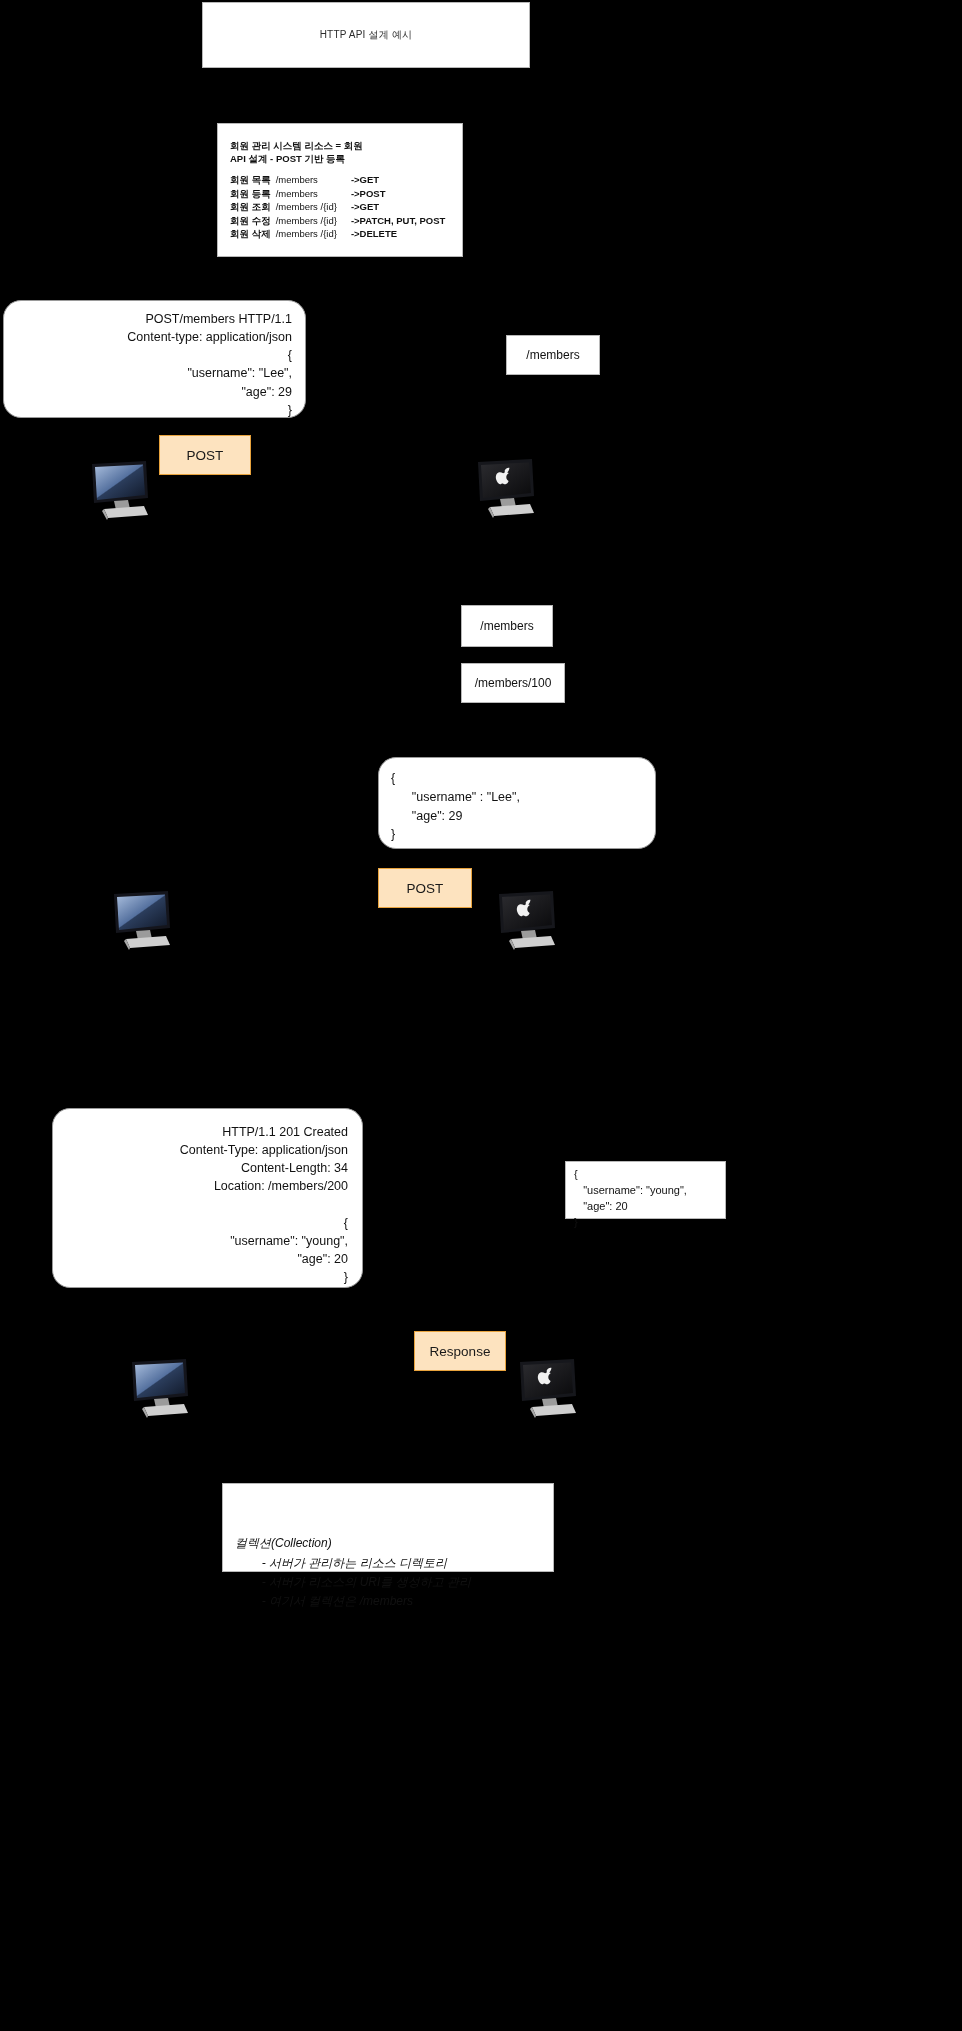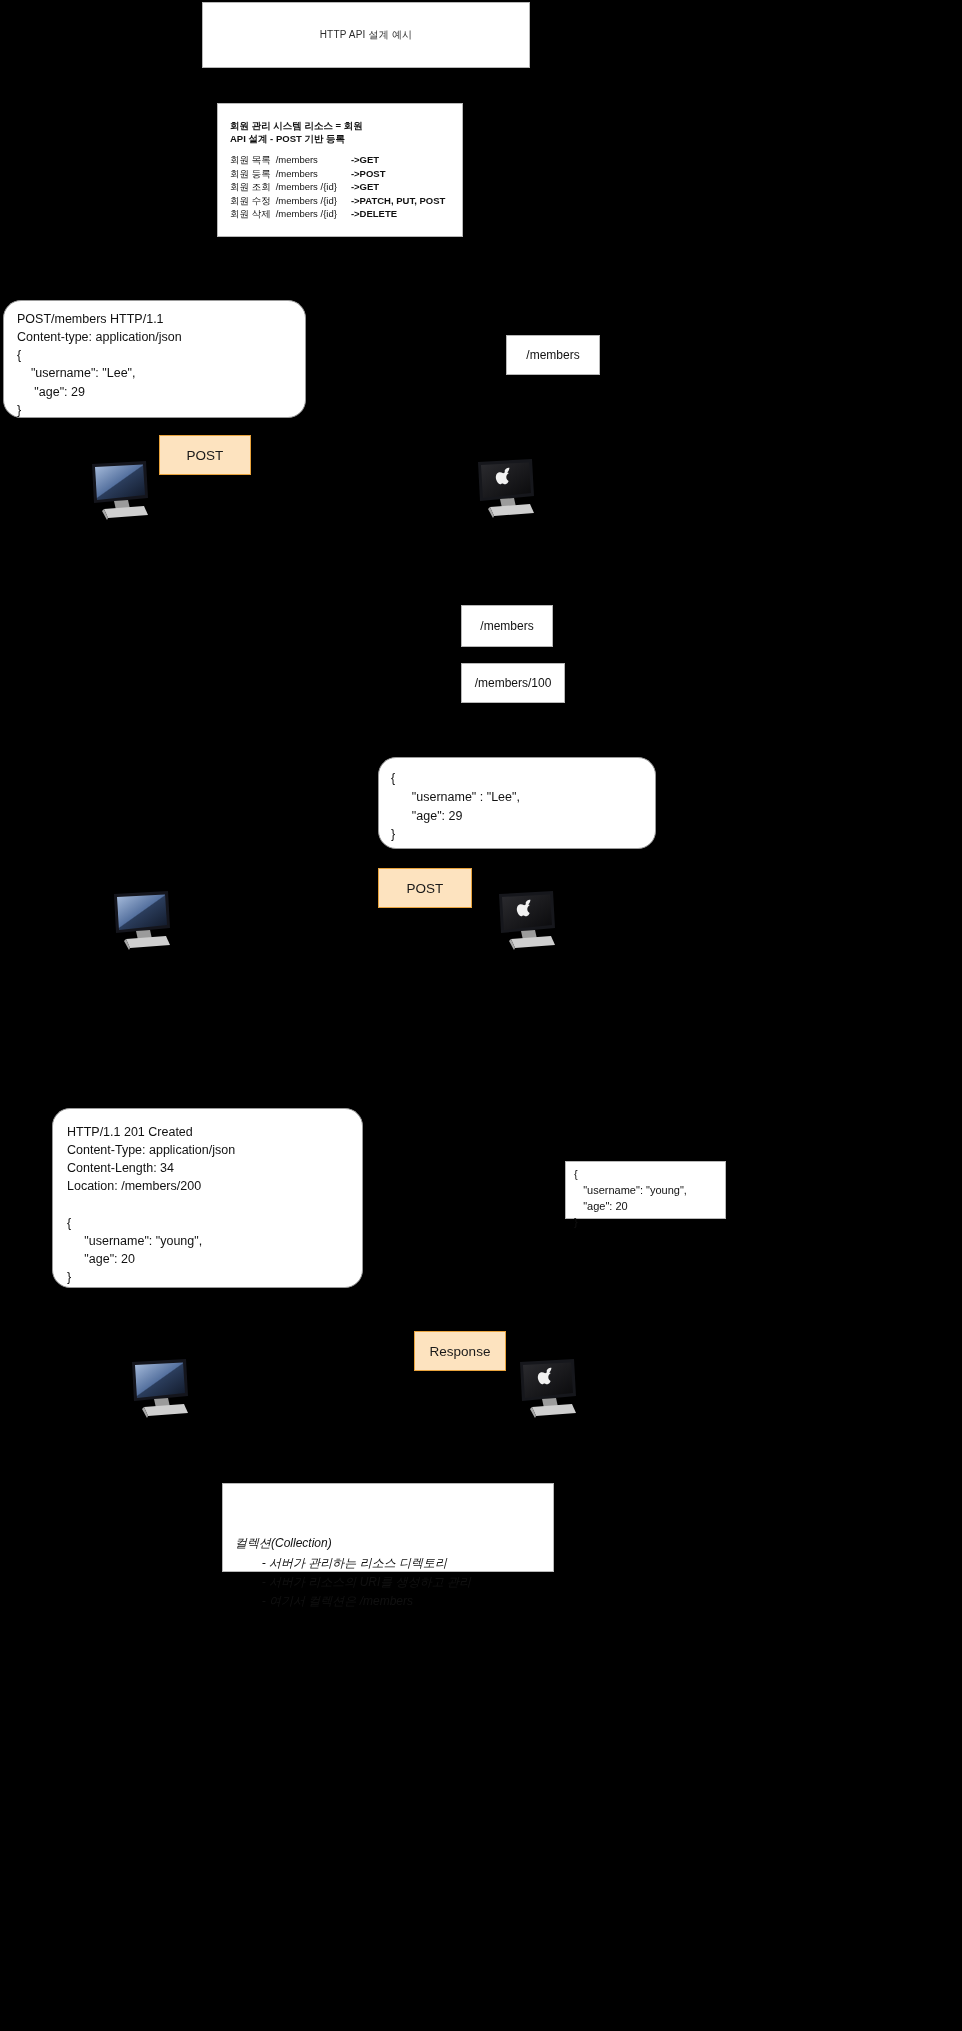--- a/index.html
+++ b/index.html
@@ -37,32 +37,34 @@
 
   .title-box{
     display:flex;align-items:center;justify-content:center;
     font-size:10px;color:#2b2b2b;letter-spacing:.2px;
   }
 
   .spec{
     font-size:9.5px;line-height:1.32;color:#111;
     padding:16px 12px 8px 12px;
     box-sizing:border-box;
+    margin-top:20px;
   }
   .spec .hdr{font-weight:bold;}
   .spec .gap{height:9px;}
   .spec table{border-collapse:collapse;}
   .spec td{padding:0 0 1px 0;font-size:9.5px;white-space:nowrap;vertical-align:top;}
-  .spec td.k{font-weight:normal;padding-right:5px;}
+  .spec td.k{font-weight:bold;padding-right:5px;}
   .spec td.p{font-weight:normal;padding-right:14px;}
   .spec td.m{font-weight:bold;}
 
   .mono-blk{
     font-size:12.5px;line-height:1.45;color:#111;
     white-space:pre;
+    text-align:right;
   }
   .urlbox{
     display:flex;align-items:center;
     font-size:12px;color:#111;
     padding-left:16px;
     box-sizing:border-box;
   }
   .urlbox.c{justify-content:center;padding-left:0;}
 
   .jsonbox{

